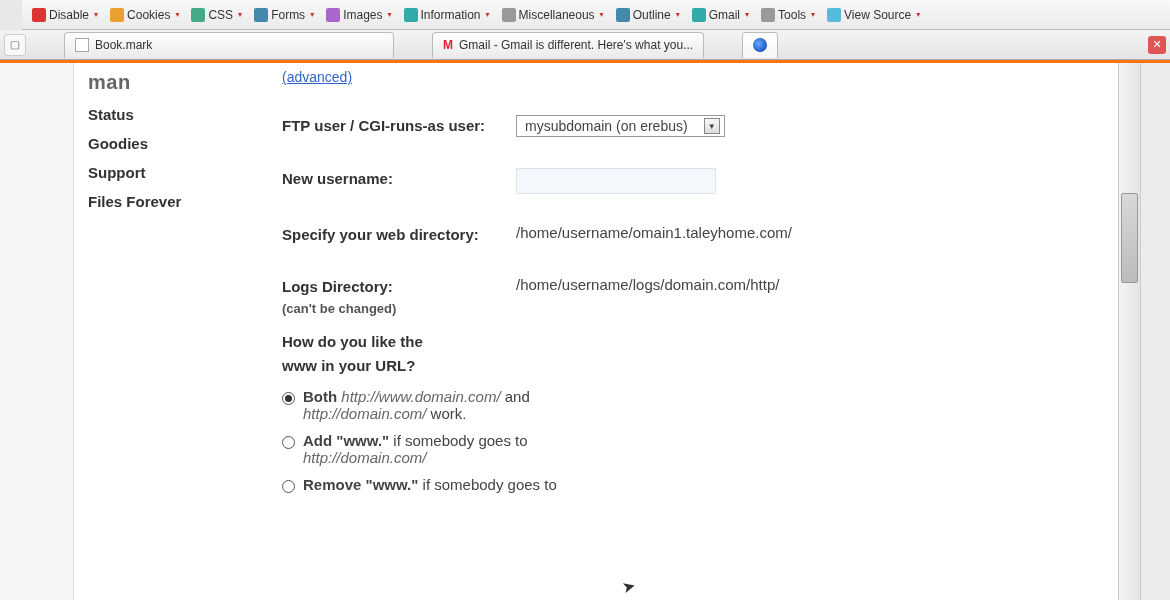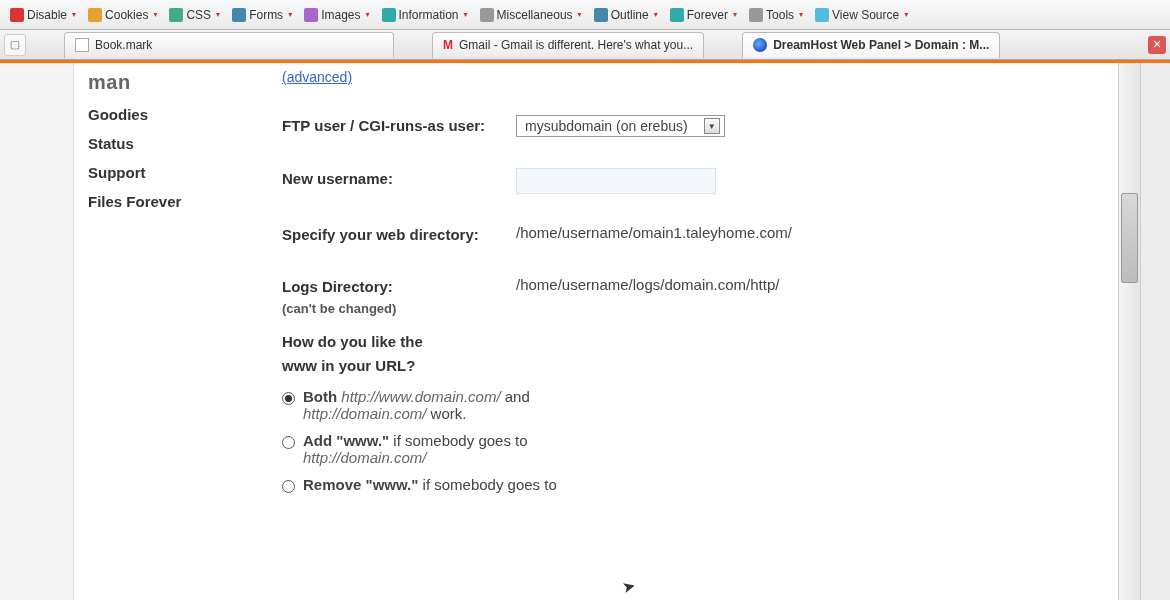--- a/index.html
+++ b/index.html
@@ -14,20 +14,21 @@
 }
 .devtoolbar {
   display: flex;
   align-items: center;
   gap: 4px;
   background: linear-gradient(#f9f9f9, #eaeaea);
   border-bottom: 1px solid #bbb;
   height: 30px;
   padding: 0 6px;
   font-size: 12px;
+  margin-left: 22px;
 }
 .devtoolbar .dt-item {
   display: flex;
   align-items: center;
   gap: 3px;
   padding: 2px 4px;
   cursor: pointer;
   color: #333;
 }
 .devtoolbar .ico {
@@ -294,21 +295,21 @@
       <span>Miscellaneous</span>
       <span class="dd">▾</span>
     </div>
   <div class="dt-item">
       <span class="ico ico-blue"></span>
       <span>Outline</span>
       <span class="dd">▾</span>
     </div>
   <div class="dt-item">
       <span class="ico ico-teal"></span>
-      <span>Forever</span>
+      <span>Gmail</span>
       <span class="dd">▾</span>
     </div>
   <div class="dt-item">
       <span class="ico ico-gray"></span>
       <span>Tools</span>
       <span class="dd">▾</span>
     </div>
   <div class="dt-item">
       <span class="ico ico-cyan"></span>
       <span>View Source</span>
@@ -321,32 +322,31 @@
   <div class="tab" style="width: 330px">
     <span class="favicon fav-blank"></span>
     <span>Book.mark</span>
   </div>
   <div class="tab">
     <span class="fav-gmail">M</span>
     <span>Gmail - Gmail is different. Here's what you...</span>
   </div>
   <div class="tab active">
     <span class="favicon fav-dh"></span>
-    <b>DreamHost Web Panel &gt; Domain : M...</b>
   </div>
   <div class="close-x">✕</div>
 </div>
 
 <div class="content-area">
   <div class="left-gutter"></div>
 
   <div class="sidebar">
     <div class="brand">man</div>
+    <div class="nav-item">Status</div>
     <div class="nav-item">Goodies</div>
-    <div class="nav-item">Status</div>
     <div class="nav-item">Support</div>
     <div class="nav-item">Files Forever</div>
   </div>
 
   <div class="main">
     <span class="advanced-link">(advanced)</span>
 
     <div class="form-row">
       <div class="form-label">FTP user / CGI-runs-as user:</div>
       <div class="form-value">

